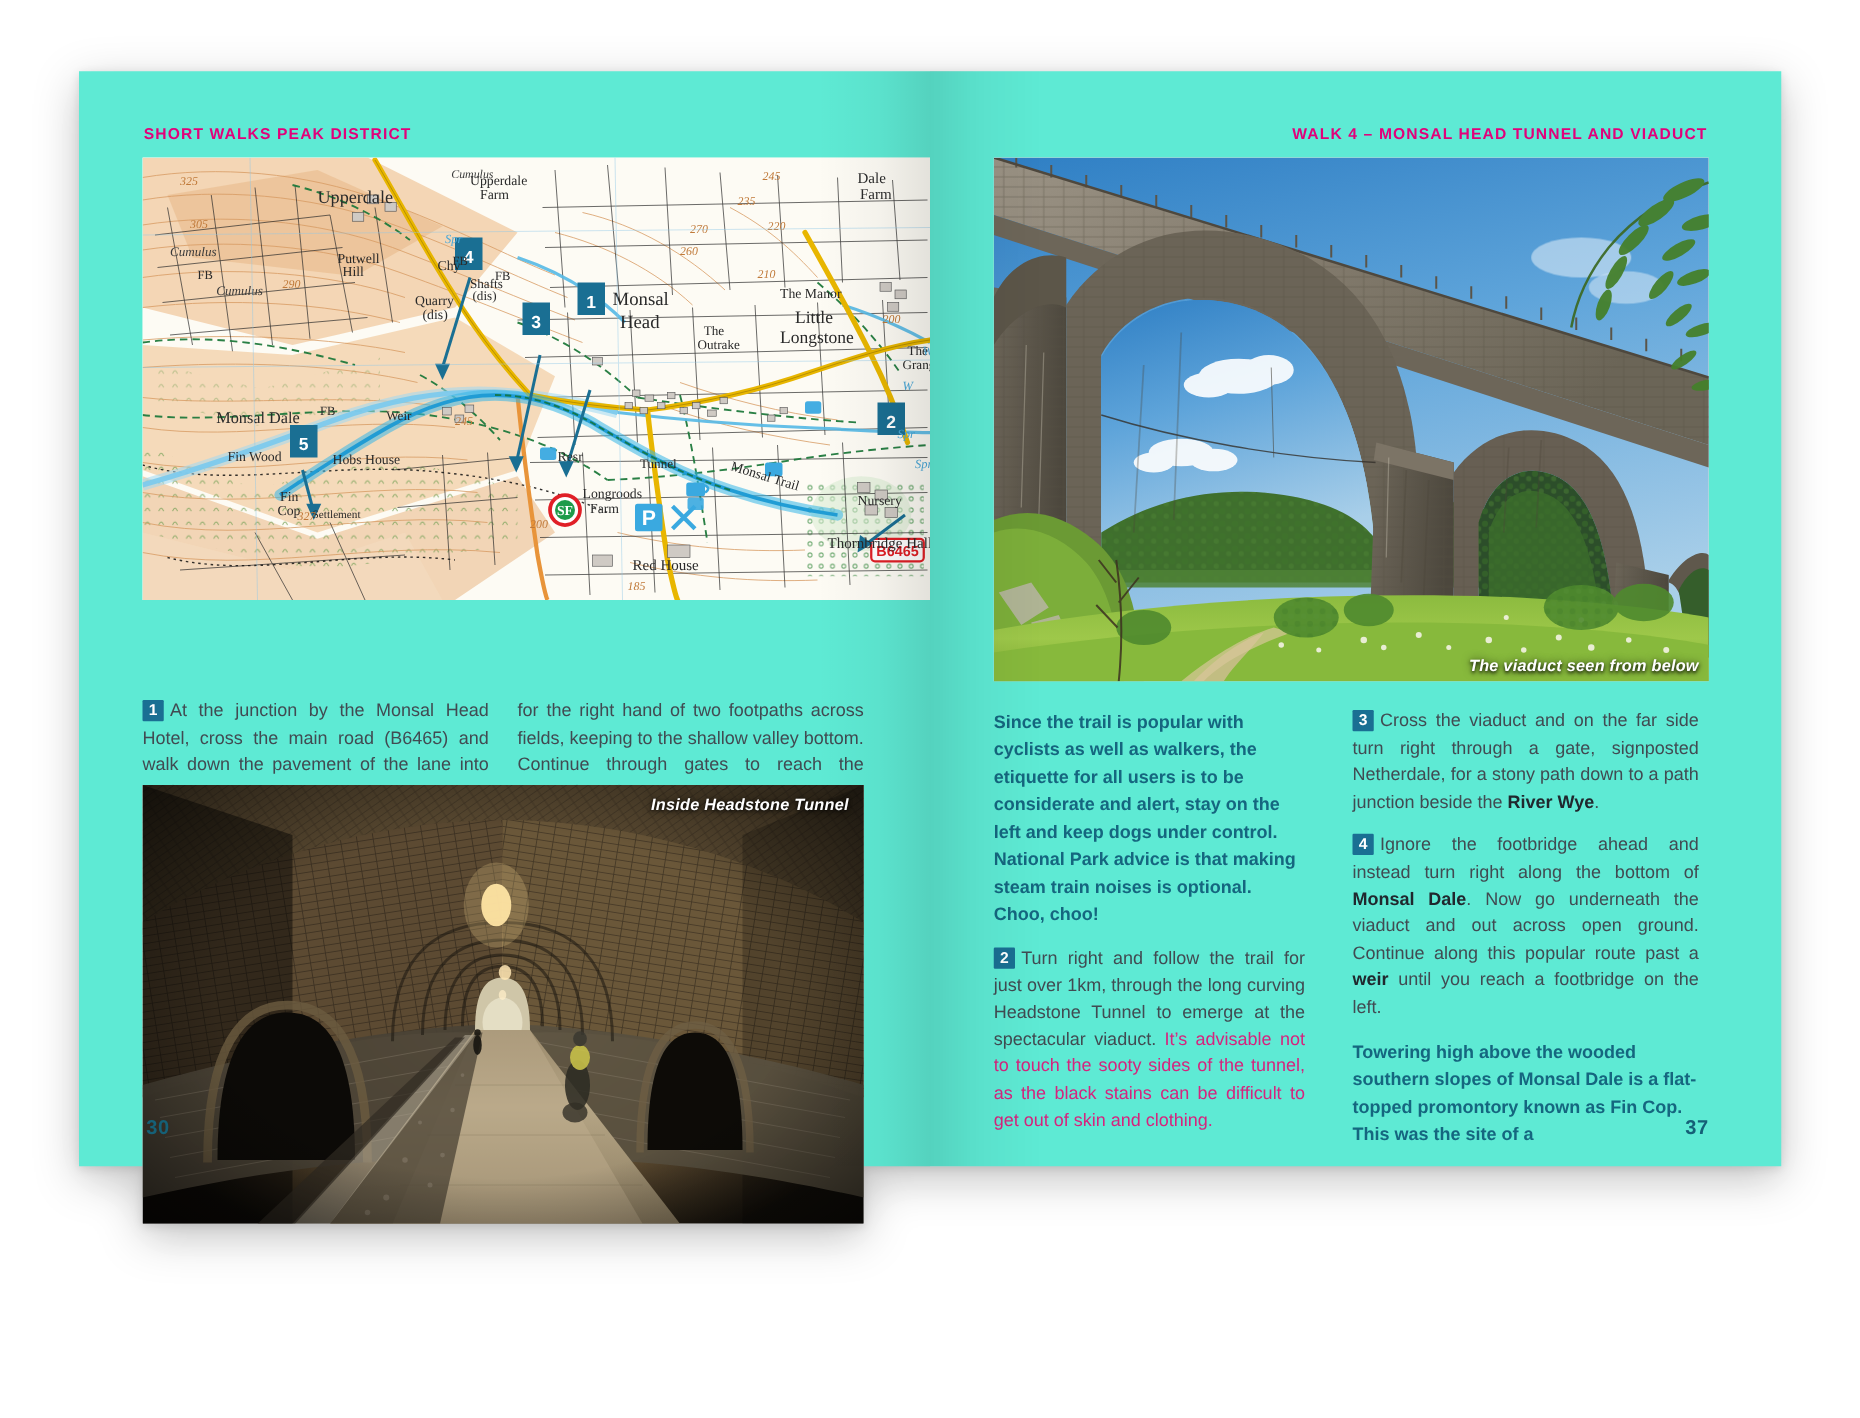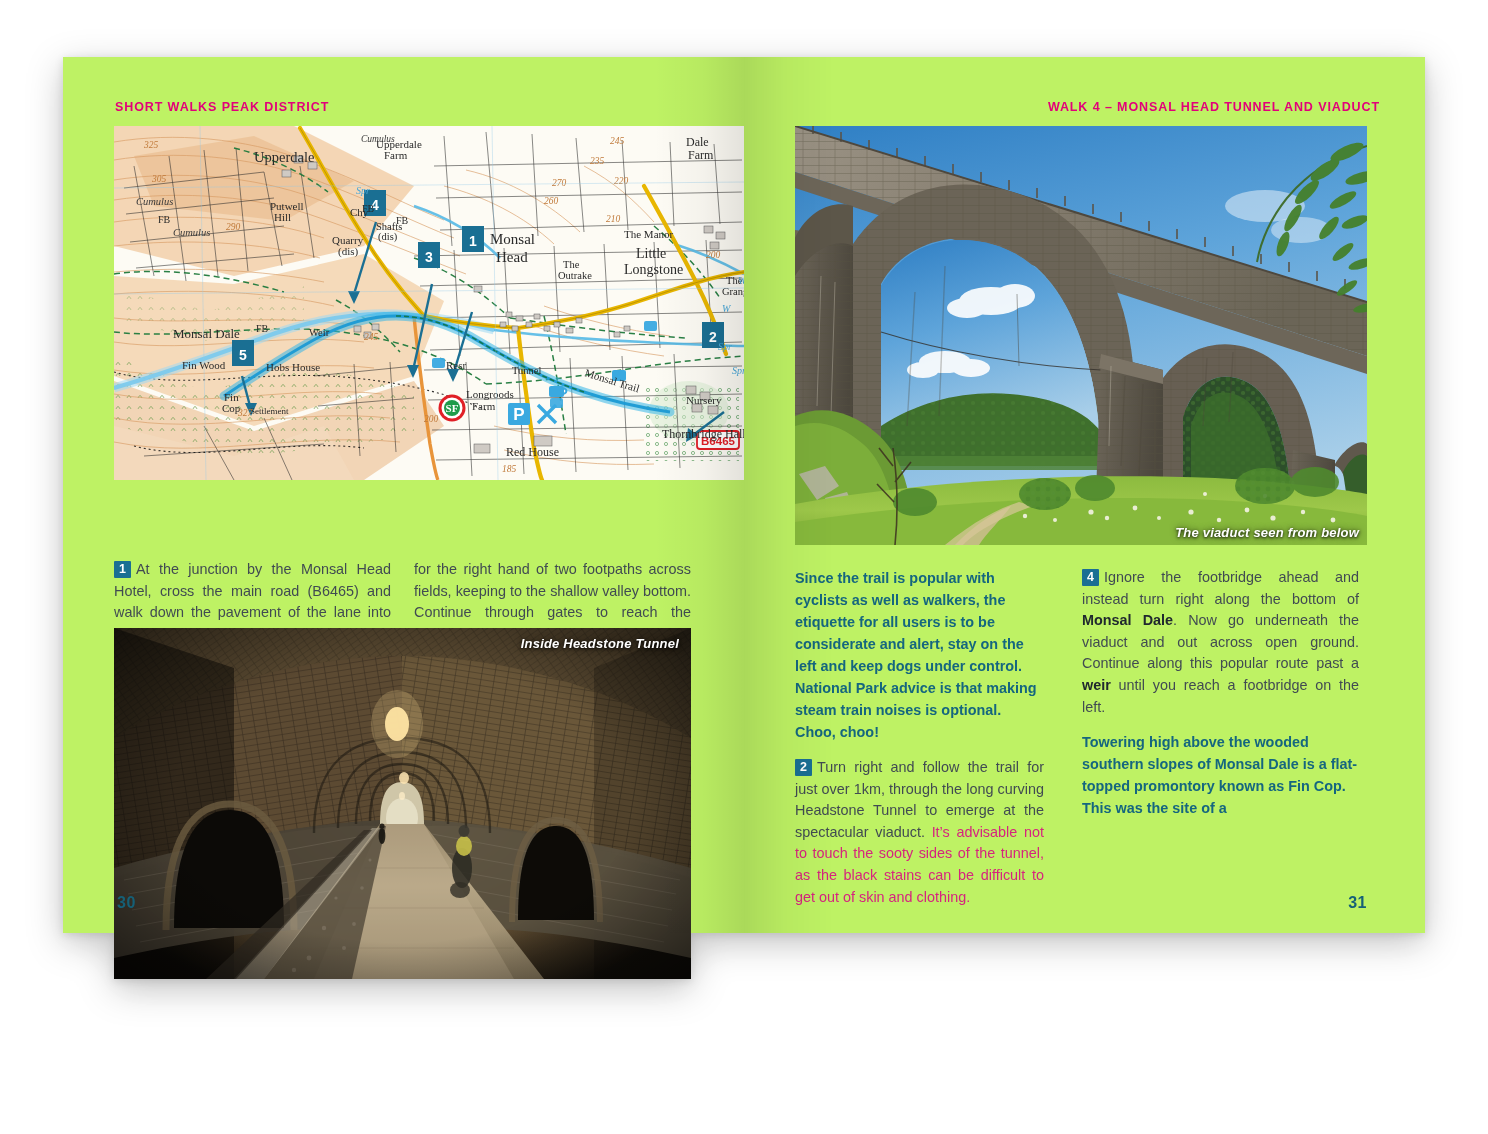--- a/index.html
+++ b/index.html
@@ -15,21 +15,21 @@
   #spread{
     position:absolute;
     left:63px; top:57px;
     width:1362px; height:1020px;
     display:flex;
     filter:drop-shadow(0px 10px 18px rgba(0,0,0,0.22)) drop-shadow(0px 2px 4px rgba(0,0,0,0.12));
   }
   .page{
     position:relative;
     width:681px; height:876px;
-    background:#bef264;
+    background:#5eead4;
     box-sizing:border-box;
     padding-left:39px;
   }
   
   .page.left::after{
     content:"";position:absolute;right:0;top:0;width:90px;height:100%;
     background:linear-gradient(to right, rgba(255,255,255,0) 0%, rgba(0,0,0,0.035) 55%, rgba(0,0,0,0.10) 100%);
     pointer-events:none; z-index:40;
   }
   .page.right::after{
@@ -38,21 +38,21 @@
     pointer-events:none; z-index:40;
   }
 
   
   .runhead{
     position:absolute; top:43px;
     font-size:12.5px; font-weight:bold; letter-spacing:0.9px;
     color:#e2007a; white-space:nowrap;
   }
   .runhead.lh{ left:52px; }
-  .runhead.rh{ right:45px; }
+  .runhead.rh{ right:59px; }
 
   
   .pagenum{
     position:absolute; bottom:21px;
     font-size:16px; font-weight:bold; color:#156077; letter-spacing:0.5px;
   }
   .pagenum.lp{ left:54px; }
   .pagenum.rp{ right:58px; }
 
   
@@ -760,23 +760,26 @@
       <p class="teal-box">
         <span>Since the trail is popular with cyclists as well as walkers, the etiquette for all users is to be considerate and alert, stay on the left and keep dogs under control. National Park advice is that making steam train noises is optional. Choo, choo!</span>
       </p>
       <p class="para">
         <span class="num">2</span><span>Turn right and follow the trail for just over 1km, through the long curving Headstone Tunnel to emerge at the spectacular viaduct. </span><span class="pink">It’s advisable not to touch the sooty sides of the tunnel, as the black stains can be difficult to get out of skin and clothing.</span>
       </p>
     </div>
 
     <div class="col" style="left:338px; top:510px; width:277px;">
       <p class="para">
+        <span class="num">3</span><span>Cross the viaduct and on the far side turn right through a gate, signposted Netherdale, for a stony path down to a path junction beside the </span><b>River Wye</b><span>.</span>
+      </p>
+      <p class="para">
         <span class="num">4</span><span>Ignore the footbridge ahead and instead turn right along the bottom of </span><b>Monsal Dale</b><span>. Now go underneath the viaduct and out across open ground. Continue along this popular route past a </span><b>weir</b><span> until you reach a footbridge on the left.</span>
       </p>
       <p class="teal-box" style="">
         <span>Towering high above the wooded southern slopes of Monsal Dale is a flat-topped promontory known as Fin Cop. This was the site of a</span>
       </p>
     </div>
 
-    <div class="pagenum rp">31</div>
+    <div class="pagenum rp">37</div>
   </div>
 
 </div>
 
 </body></html>

